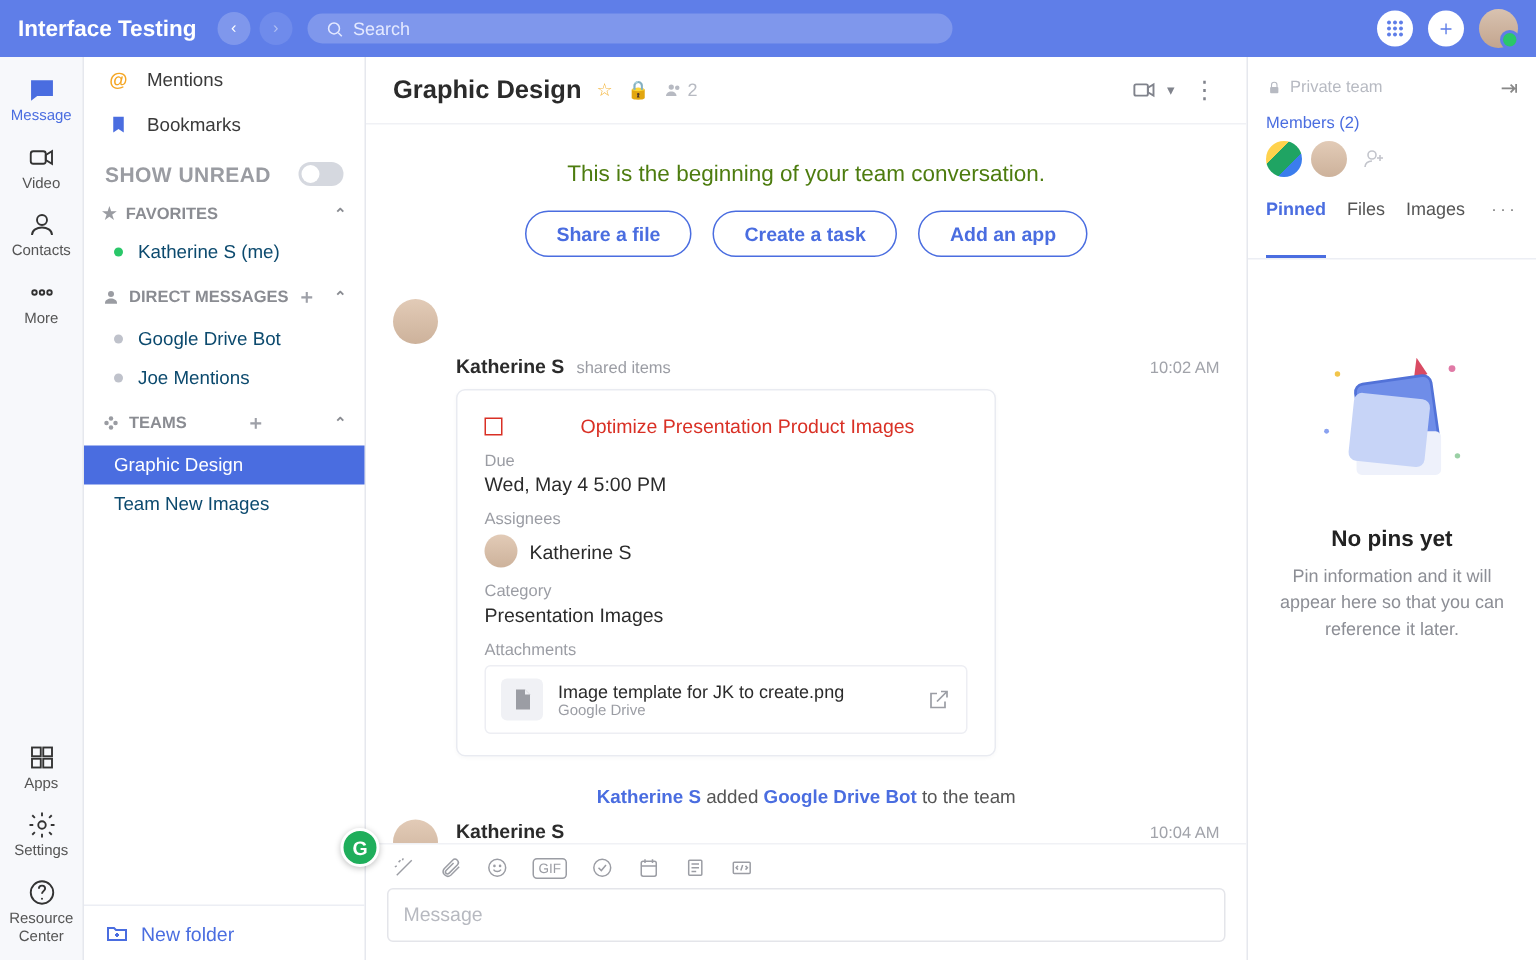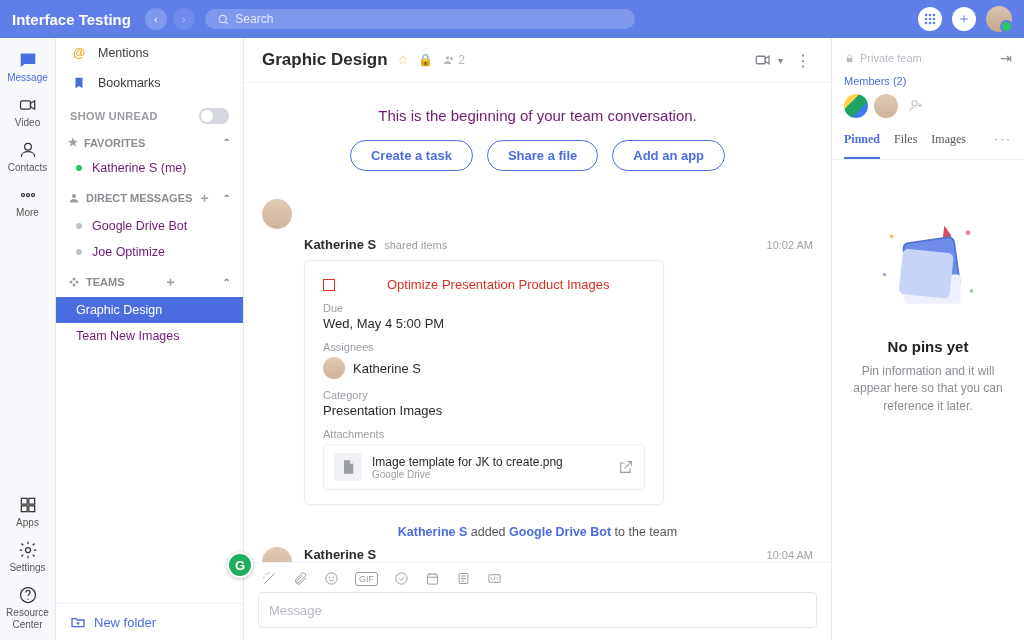--- a/index.html
+++ b/index.html
@@ -26,41 +26,41 @@
   .rail-item { width:100%; display:flex; flex-direction:column; align-items:center; padding:6px 0; cursor:pointer; color:#555; font-size:10px; }
   .rail-item svg{ width:20px; height:20px; margin-bottom:2px; fill:none; stroke:#333; stroke-width:1.5;}
   .rail-item.active { color:#4a6de0;}
   .rail-item.active svg{ stroke:#4a6de0; fill:#4a6de0;}
   .rail-spacer { flex:1; }
 
   
   .sidebar { width:188px; border-right:1px solid #e6e8ee; display:flex; flex-direction:column; font-size:12.5px; color:#3a3a3a; background:#fff;}
   .sb-row { display:flex; align-items:center; padding:8px 14px; cursor:pointer;}
   .sb-icon { width:18px; display:flex; justify-content:center; margin-right:10px; color:#f5a623;}
-  .sb-heading { font-size:11px; color:#9a9ca2; letter-spacing:.3px; font-weight:600; padding:10px 14px 4px; display:flex; align-items:center;}
+  .sb-heading { font-size:14px; color:#9a9ca2; letter-spacing:.3px; font-weight:600; padding:10px 14px 4px; display:flex; align-items:center;}
   .toggle { width:30px; height:16px; background:#d5d8df; border-radius:9px; position:relative; cursor:pointer;}
   .toggle::after{content:""; position:absolute; width:12px; height:12px; background:#fff; border-radius:50%; top:2px; left:2px;}
   .sb-section-head { display:flex; align-items:center; padding:8px 12px 6px; color:#8a8c92; font-size:11px; font-weight:600; cursor:pointer;}
   .sb-section-head .chev { margin-left:auto; font-size:10px;}
   .sb-section-head .plus { margin-left:auto; margin-right:6px; color:#9ea0a8; font-size:13px;}
-  .sb-item { display:flex; align-items:center; padding:6px 14px 6px 20px; cursor:pointer; color:#701a75;}
+  .sb-item { display:flex; align-items:center; padding:6px 14px 6px 20px; cursor:pointer; color:#0c4a6e;}
   .sb-item .dot{ width:6px; height:6px; border-radius:50%; background:#bfc2cb; margin-right:10px;}
   .sb-item .dot.green{ background:#2ac769;}
   .sb-item.selected { background:#4a6de0; color:#fff;}
   .sb-bottom{ margin-top:auto; border-top:1px solid #eceef4; display:flex; align-items:center; padding:10px 14px; color:#4a6de0; font-size:13px; cursor:pointer;}
   .sb-bottom svg{margin-right:8px;}
 
   
   .center { flex:1; display:flex; flex-direction:column; border-right:1px solid #e6e8ee; min-width:0; background:#fff; position:relative;}
   .chat-header { display:flex; align-items:center; padding:12px 18px; border-bottom:1px solid #f0f1f5; }
   .chat-title { font-size:17px; font-weight:700; margin-right:10px;}
   .ch-icons { display:flex; align-items:center; gap:10px; color:#b7bac2; font-size:12px;}
   .ch-right { margin-left:auto; display:flex; align-items:center; gap:12px; color:#80838c;}
   .chat-body { flex:1; overflow-y:auto; padding:14px 18px 6px;}
-  .beginning { text-align:center; color:#701a75; font-size:15px; padding:10px 0 16px;}
+  .beginning { text-align:center; color:#4d7c0f; font-size:15px; padding:10px 0 16px;}
   .pill-row{ display:flex; justify-content:center; gap:14px; margin-bottom:22px;}
   .pill{ border:1.4px solid #4a6de0; color:#4a6de0; padding:7px 20px; border-radius:22px; font-weight:600; font-size:13px; cursor:pointer;}
   .msg{ display:flex; padding:6px 0;}
   .msg .avatar{ width:30px; height:30px; border-radius:50%; background:linear-gradient(#e2cbb7,#cdb29b); margin-right:12px; flex-shrink:0;}
   .msg-body{ flex:1;}
   .msg-head{ display:flex; align-items:baseline; gap:8px;}
   .author{ font-weight:700; font-size:13px;}
   .meta{ color:#9b9da4; font-size:11px;margin-top:40px;}
   .time{ margin-left:auto; color:#a1a3aa; font-size:11px;}
   .card{ border:1px solid #e9ebf1; border-radius:6px; padding:16px 18px 14px; margin-top:8px; max-width:360px; box-shadow:0 1px 3px rgba(0,0,0,.03);}
@@ -95,21 +95,21 @@
   .rp-head{ display:flex; align-items:center; padding:12px 12px 4px; color:#b7bac2; font-size:11px;}
   .rp-head .collapse{ margin-left:auto; color:#888; cursor:pointer; font-size:14px;}
   .rp-members{ padding:4px 12px 8px; }
   .rp-members a{ color:#4a6de0; font-size:11px; cursor:pointer;}
   .rp-avs{ display:flex; gap:6px; margin-top:6px; align-items:center;}
   .rp-avs .av{ width:24px; height:24px; border-radius:50%; }
   .av.drive{background:linear-gradient(135deg,#ffd24d 33%, #1fa463 33% 66%, #3b7ded 66%);}
   .av.kat{background:linear-gradient(#e2cbb7,#cdb29b);}
   .av.add{color:#c3c5cc; font-size:14px; display:flex; align-items:center; justify-content:center; cursor:pointer;}
   .rp-tabs{ display:flex; gap:14px; padding:6px 12px 0; border-bottom:1px solid #eceef4; font-size:12px;}
-  .rp-tab{ padding-bottom:10px; cursor:pointer; color:#555;font-family:Liberation Serif, serif;}
+  .rp-tab{ padding-bottom:24px; cursor:pointer; color:#555;}
   .rp-tab.active{ color:#4a6de0; border-bottom:2px solid #4a6de0; font-weight:600;}
   .rp-more{ margin-left:auto; color:#888; cursor:pointer; letter-spacing:2px;}
   .rp-empty{ flex:1; display:flex; flex-direction:column; align-items:center; justify-content:flex-start; padding:60px 18px 0; text-align:center; color:#6b6d74;}
   .rp-empty h4{ font-size:15px; color:#222; margin:18px 0 8px;}
   .rp-empty p{ font-size:12px; line-height:1.45; color:#8c8e95;}
 
   
   svg{display:block;}
 
   
@@ -248,21 +248,21 @@
       <span>DIRECT MESSAGES</span>
       <span class="plus">＋</span>
       <span class="chev">⌃</span>
     </div>
     <div class="sb-item">
       <span class="dot"></span>
       <span>Google Drive Bot</span>
     </div>
     <div class="sb-item">
       <span class="dot"></span>
-      <span>Joe Optimize</span>
+      <span>Joe Mentions</span>
     </div>
 
     <div class="sb-section-head">
       <span style="margin-right:6px;color:#9a9ca2;">
         <svg width="12" height="12" viewBox="0 0 24 24" fill="#9a9ca2">
             <circle cx="6" cy="12" r="3"></circle>
             <circle cx="18" cy="12" r="3"></circle>
             <circle cx="12" cy="6" r="3"></circle>
             <circle cx="12" cy="18" r="3"></circle>
           </svg>
@@ -311,22 +311,22 @@
             </svg>
         </span>
         <span style="font-size:10px;margin-left:-6px;">▾</span>
         <span style="letter-spacing:2px;">⋮</span>
       </div>
     </div>
 
     <div class="chat-body">
       <div class="beginning">This is the beginning of your team conversation.</div>
       <div class="pill-row">
+        <div class="pill">Share a file</div>
         <div class="pill">Create a task</div>
-        <div class="pill">Share a file</div>
         <div class="pill">Add an app</div>
       </div>
 
       <div class="msg">
         <div class="avatar"></div>
         <div class="msg-body">
           <div class="msg-head">
             <span class="author">Katherine S</span>
             <span class="meta">shared items</span>
             <span class="time">10:02 AM</span>

